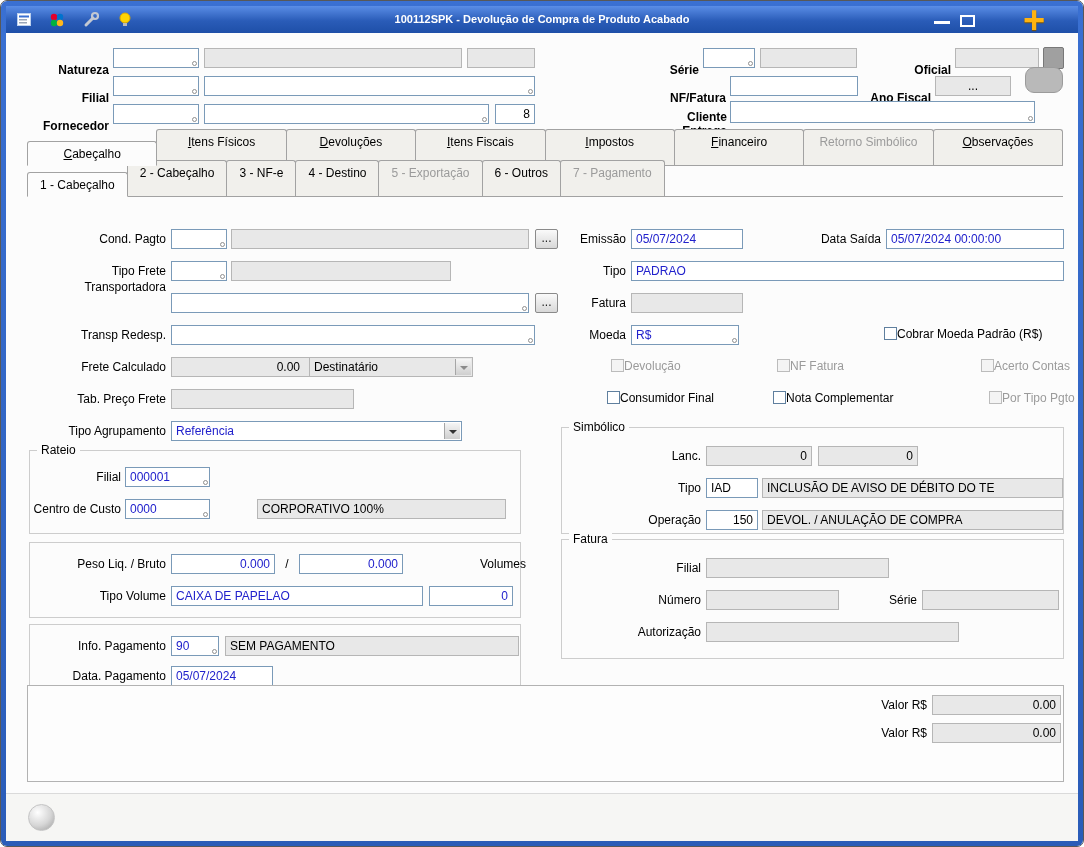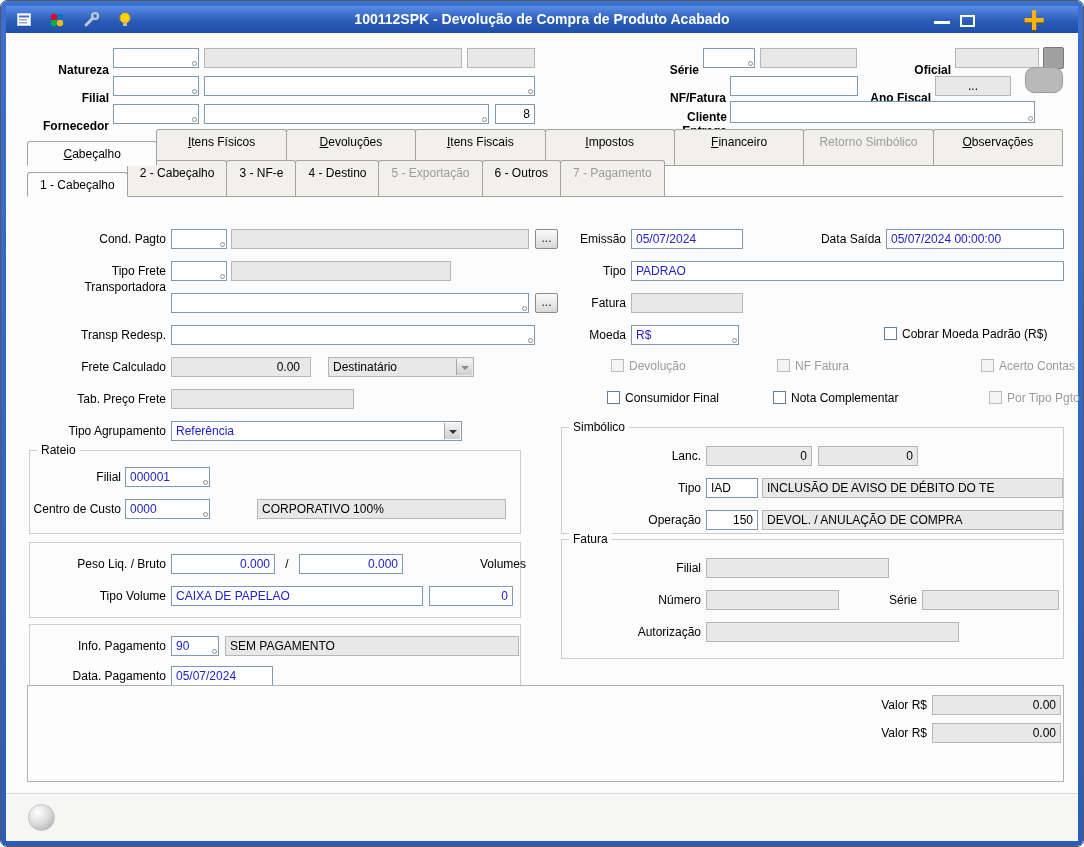--- a/index.html
+++ b/index.html
@@ -4,21 +4,21 @@
 <style>
   * { box-sizing: border-box; margin:0; padding:0; }
   body { background:#ffffff; font-family:"Liberation Sans", sans-serif; }
   .window { position:relative; width:1084px; height:847px; border:1px solid #585858;
             border-radius:7px; overflow:hidden; }
   .bluebg { position:absolute; inset:0; background:linear-gradient(180deg,#3a70d2,#2a5cb8); }
   .canvas { position:absolute; left:5px; top:32px; right:5px; bottom:5px; background:#fcfcfc; }
   .titlebar { position:absolute; left:5px; top:5px; right:5px; height:27px;
               background:linear-gradient(180deg,#5a8de6,#2a5cb8 55%,#1e4fa8); color:#fff; }
   .title { position:absolute; left:140px; right:140px; top:0; height:27px; line-height:27px;
-           text-align:center; font-weight:bold; font-size:14px; white-space:nowrap; overflow:hidden; }
+           text-align:center; font-weight:bold; font-size:11px; white-space:nowrap; overflow:hidden; }
   .tbicon { position:absolute; top:5px; width:18px; height:17px; cursor:pointer; }
   .wc-min { position:absolute; left:928px; top:15px; width:16px; height:3px; background:#fff; cursor:pointer; }
   .wc-max { position:absolute; left:954px; top:9px; width:15px; height:12px; border:2px solid #fff; cursor:pointer; }
   .wc-plus { position:absolute; left:1006px; top:-8px; width:44px; height:44px; line-height:44px;
              text-align:center; font-size:38px; font-weight:900; color:#ffb310;
              text-shadow:0 1px 1px #7a5200; cursor:pointer; }
 
   .lbl { position:absolute; font-size:12px; line-height:14px; color:#000; text-align:right; }
   .b { font-weight:bold;margin-top:12px; }
   .fld { position:absolute; height:20px; border:1px solid #7a9ab8; background:#fff; font-size:12px;
@@ -45,21 +45,21 @@
   .tab { height:36px; border:1px solid #a2a2a2; border-bottom:none; border-radius:3px 3px 0 0;
          background:#f1f0ec; font-size:12px; padding:5px 12px 0; text-align:center;
          white-space:nowrap; overflow:hidden; cursor:pointer; }
   .tab + .tab { margin-left:-1px; }
   .tab.active { background:#fcfcfc; height:25px; margin-bottom:-1px; border-bottom:1px solid #fcfcfc; z-index:2; }
   .tab.disabled { color:#9b9b9b; cursor:default; }
   .tabs1 .tab { flex:1; }
   .tabs1 .tab::first-letter { text-decoration:underline; }
   .tabs1 .tab.disabled::first-letter { text-decoration:none; }
 
-  .cbrow { position:absolute; display:flex; align-items:center; gap:5px; font-size:12px;
+  .cbrow { position:absolute; display:flex; align-items:center; font-size:12px;
            height:15px; cursor:pointer; white-space:nowrap;padding-left:40px; }
   .cbx { width:13px; height:13px; background:#fff; border:1px solid #5f7f9e; flex:0 0 13px; }
   .cbrow.dis { color:#9b9b9b; cursor:default; }
   .cbrow.dis .cbx { border-color:#bcbcbc; background:#f4f4f4; }
 
   .bigbox { position:absolute; border:1px solid #b2b2b2; background:#fdfdfd; }
   .statusbar { position:absolute; left:5px; right:5px; bottom:5px; height:48px; background:#f6f6f4;
                border-top:1px solid #dadada; }
   .sphere { position:absolute; left:22px; top:10px; width:27px; height:27px; border-radius:50%;
             border:1px solid #c4c4c4;
@@ -163,21 +163,21 @@
 
   <div class="lbl" style="left:30px;top:279px;width:135px">Transportadora</div>
   <div class="fld" style="left:170px;top:292px;width:358px"><span></span><i class="lk"></i></div>
   <div class="btn3d" style="left:534px;top:292px;width:23px">...</div>
 
   <div class="lbl" style="left:30px;top:327px;width:135px">Transp Redesp.</div>
   <div class="fld" style="left:170px;top:324px;width:364px"><span></span><i class="lk"></i></div>
 
   <div class="lbl" style="left:30px;top:359px;width:135px">Frete Calculado</div>
   <div class="fld dis rt" style="left:170px;top:356px;width:140px;padding-right:10px"><span>0.00</span></div>
-  <div class="fld dis combo" style="left:327px;top:356px;width:146px"><span>Destinatário</span><span class="arr"></span></div>
+  <div class="fld dis combo" style="left:308px;top:356px;width:164px"><span>Destinatário</span><span class="arr"></span></div>
 
   <div class="lbl" style="left:30px;top:391px;width:135px">Tab. Preço Frete</div>
   <div class="fld dis" style="left:170px;top:388px;width:183px"><span></span></div>
 
   <div class="lbl" style="left:30px;top:423px;width:135px">Tipo Agrupamento</div>
   <div class="fld combo" style="left:170px;top:420px;width:291px"><span>Referência</span><span class="arr"></span></div>
 
   <div class="grp" style="left:28px;top:449px;width:492px;height:84px"></div>
   <div class="gtitle" style="left:36px;top:442px">Rateio</div>
   <div class="lbl" style="left:40px;top:469px;width:80px">Filial</div>

